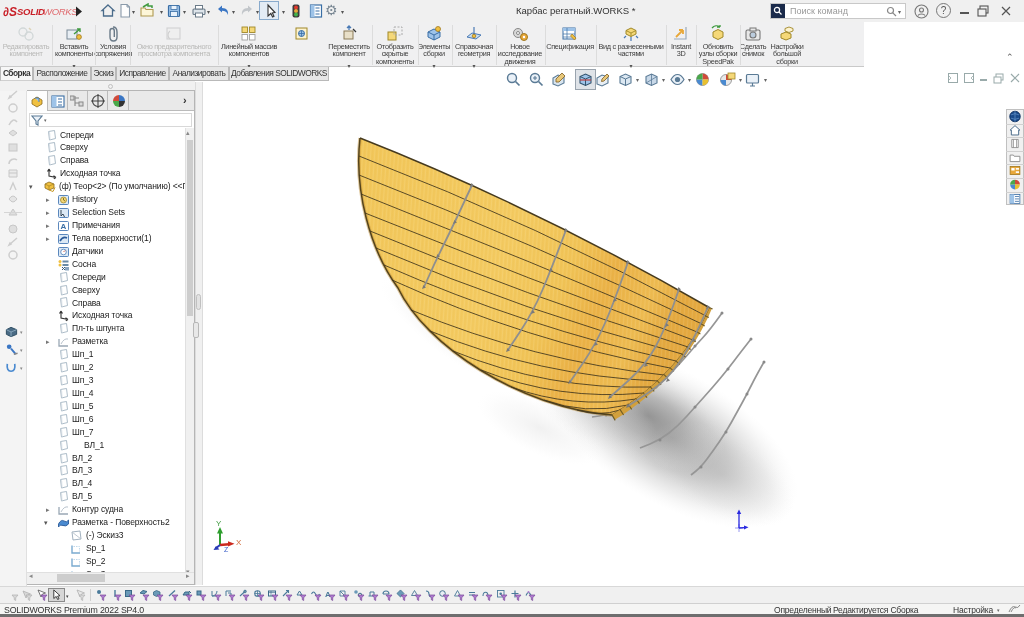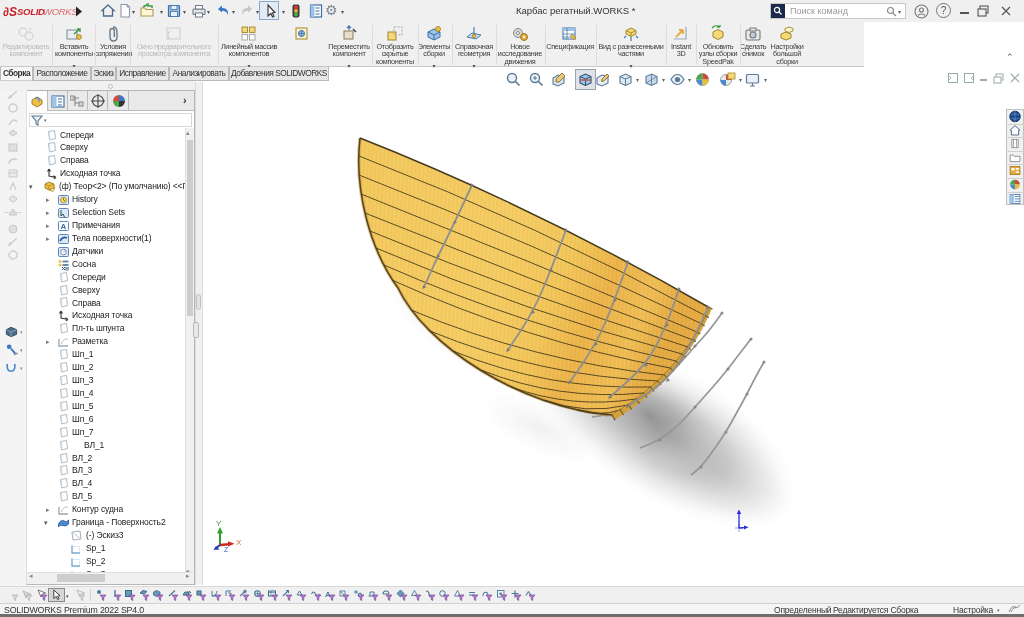--- a/index.html
+++ b/index.html
@@ -854,21 +854,21 @@
 <div class="trow" style="left:0;top:503.2px;width:186px;overflow:hidden">
 <span class="arr" style="left:46px">▸</span>
 <span class="lbl" style="left:72px">Контур судна</span>
     </div>
 <svg class="ic" style="left:57px;top:503.18px" width="13" height="13" viewBox="0 0 13 13">
       <path d="M2,4 L2,11 L11,11" fill="none" stroke="#9aa8b5" stroke-width="1.3"></path>
       <path d="M4,9 q3,-6 7,-5" fill="none" stroke="#b8c2cc" stroke-width="1"></path>
     </svg>
 <div class="trow" style="left:0;top:516.1px;width:186px;overflow:hidden">
 <span class="arr" style="left:44px;color:#555">▾</span>
-<span class="lbl" style="left:72px">Граница - Поверхность2</span>
+<span class="lbl" style="left:72px">Разметка - Поверхность2</span>
     </div>
 <svg class="ic" style="left:57px;top:516.1px" width="13" height="13" viewBox="0 0 13 13">
       <path d="M1.5,8 Q4,3 7,5 Q10,7 11.5,4 L11.5,8 Q9,11 6,9.5 Q3,8 1.5,11 Z" fill="#4a8ad0" stroke="#2a5a9a" stroke-width="0.9"></path>
     </svg>
 <div class="trow" style="left:0;top:529.0px;width:186px;overflow:hidden">
 <span class="lbl" style="left:86px">(-) Эскиз3</span>
     </div>
 <svg class="ic" style="left:70px;top:529.02px" width="13" height="13" viewBox="0 0 13 13">
       <path d="M2,3 L10,2 L11,10 L3,11 Z" fill="#fff" stroke="#97a8b8" stroke-width="0.9"></path>
       <path d="M2,3 L11,10" stroke="#b8c2cc" stroke-width="0.9"></path>

